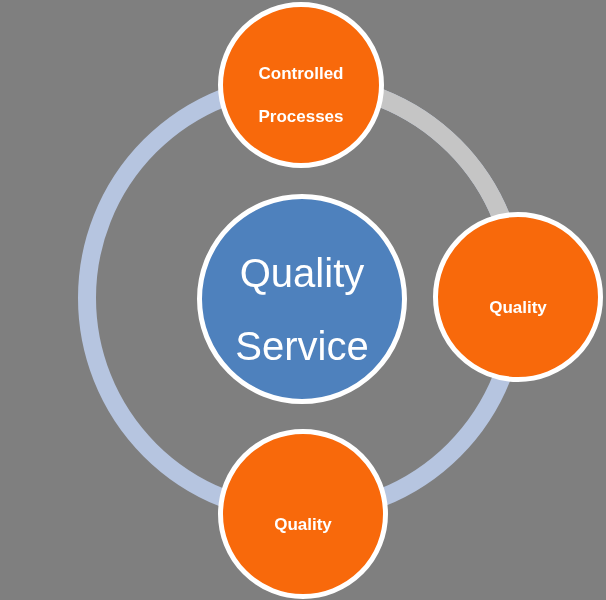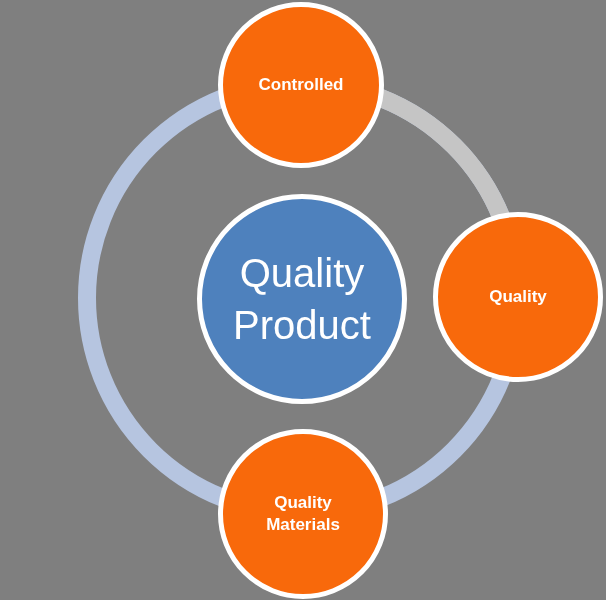--- a/index.html
+++ b/index.html
@@ -39,21 +39,21 @@
     box-sizing: border-box;
     border-radius: 50%;
     border: 5px solid var(--circle-border, #FFFFFF);
     display: flex;
     flex-direction: column;
     align-items: center;
     justify-content: center;
     text-align: center;
     color: var(--label-text, #FFFFFF);
   }
-  .node span { display: block; }
+  .node span { display: block; margin-top: 21px; }
   .sat {
     background: var(--orange, #F8690B);
     font-weight: bold;
     font-size: 17px;
     line-height: 22px;
   }
   .center {
     background: var(--center-blue, #4E81BD);
     font-size: 40px;
     line-height: 52px;
@@ -73,30 +73,30 @@
 
 <div class="canvas">
 
   <svg class="ring" viewBox="0 0 606 600" xmlns="http://www.w3.org/2000/svg" aria-hidden="true">
     <circle class="ring-blue" cx="302" cy="298" r="215"></circle>
     <path class="ring-gray" d="M 302 83 A 215 215 0 0 1 517 298"></path>
   </svg>
 
   <div class="node center">
     <span>Quality</span>
-    <span>Product</span>
+    <span>Service</span>
   </div>
 
   <div class="node sat top">
     <span>Controlled</span>
+    <span>Processes</span>
   </div>
 
   <div class="node sat right">
     <span>Quality</span>
   </div>
 
   <div class="node sat bottom">
     <span>Quality</span>
-    <span>Materials</span>
   </div>
 
 
 </div>
 
 </body></html>

